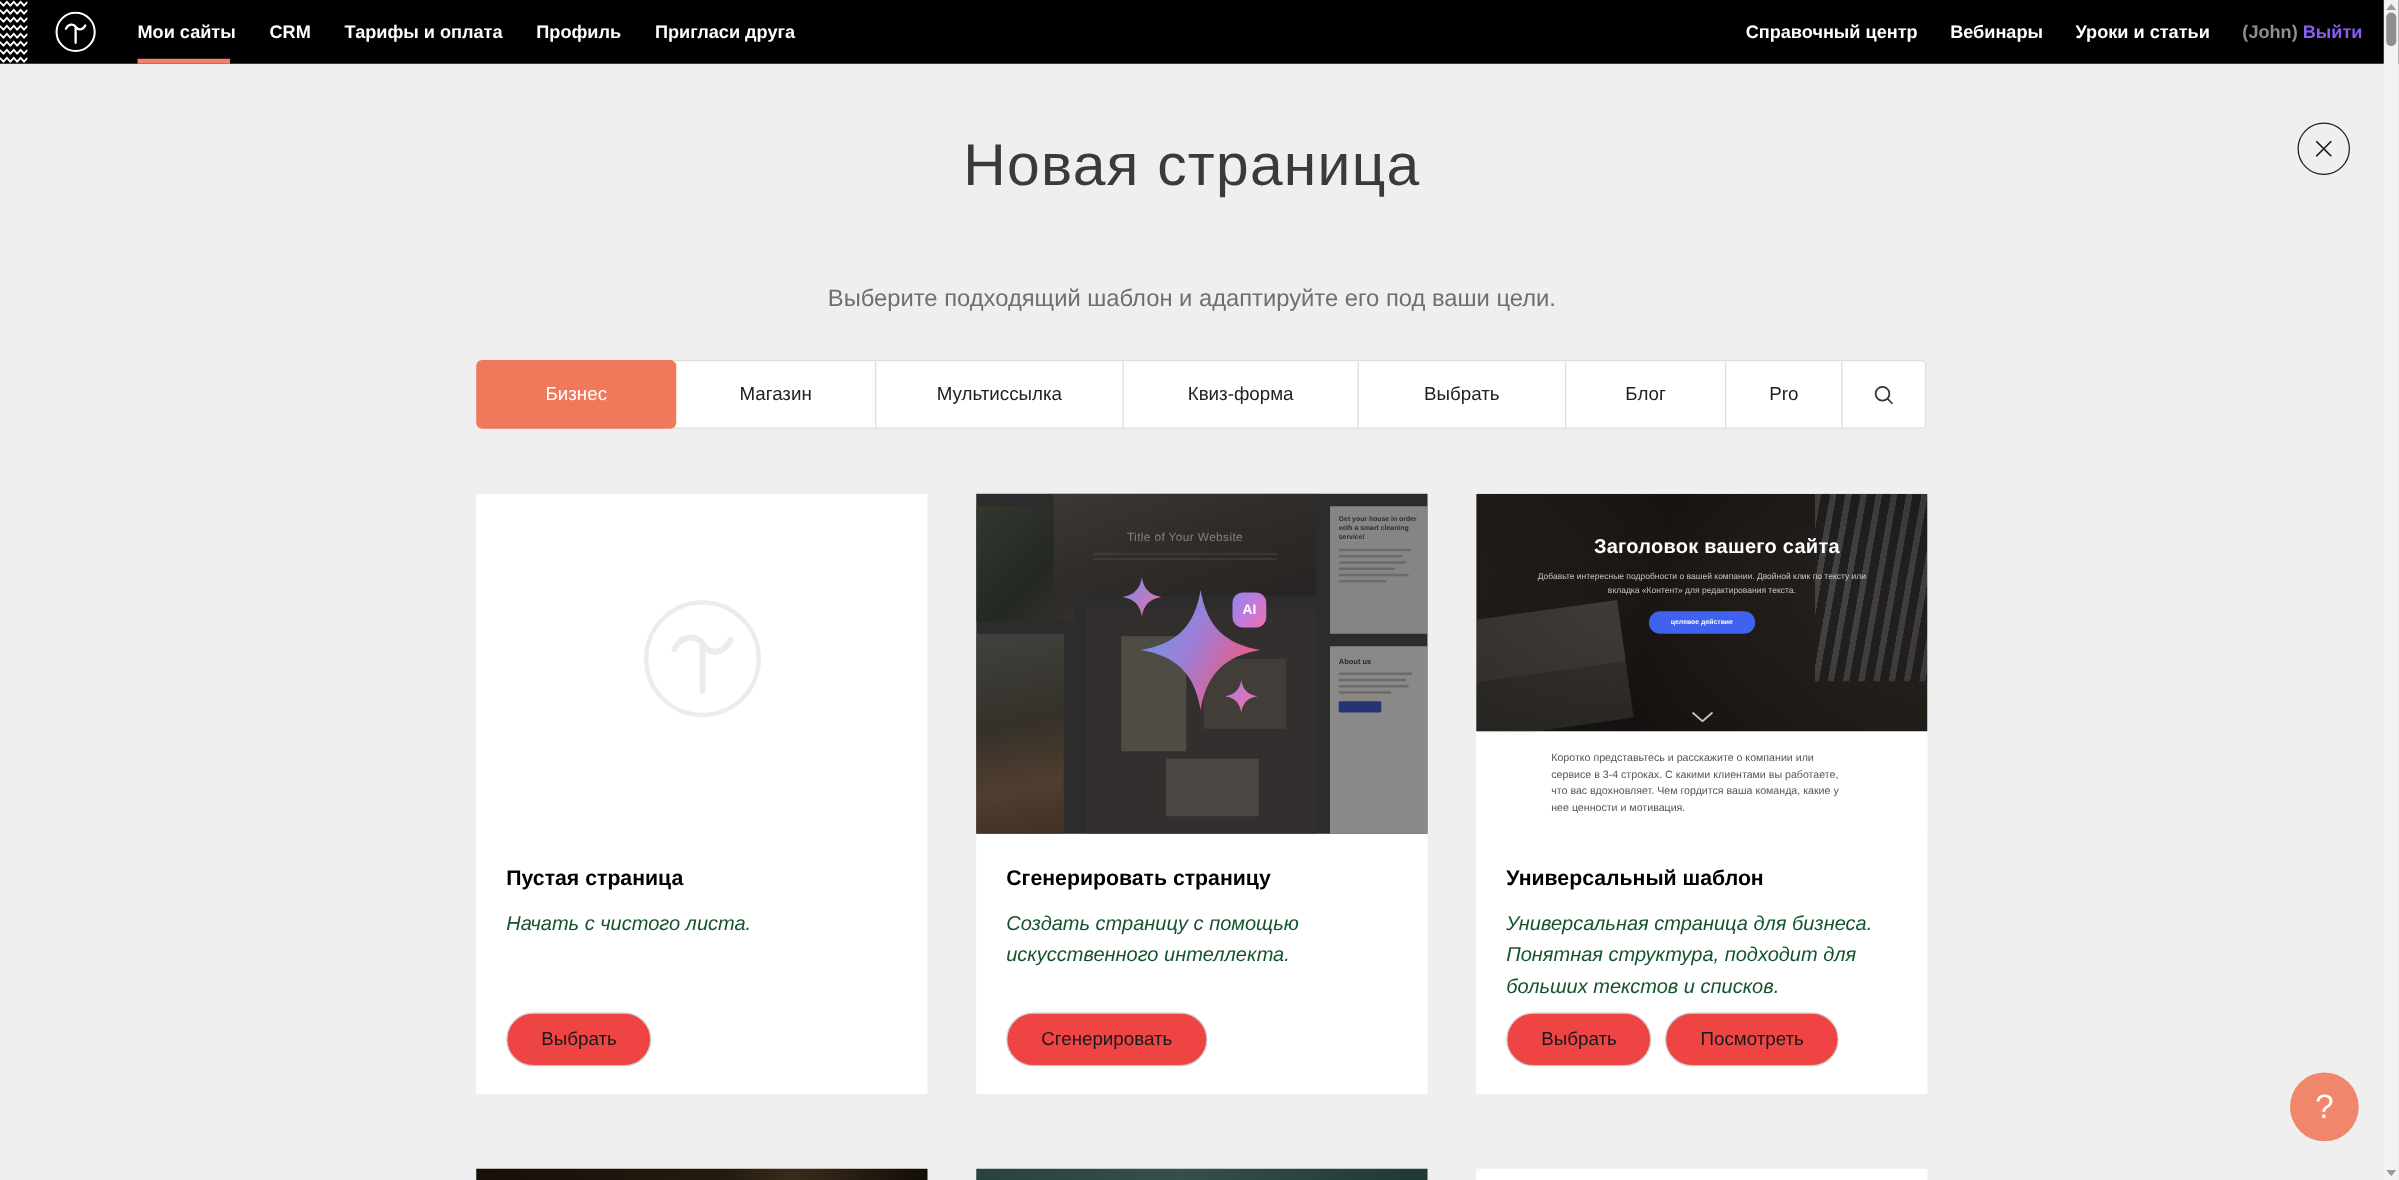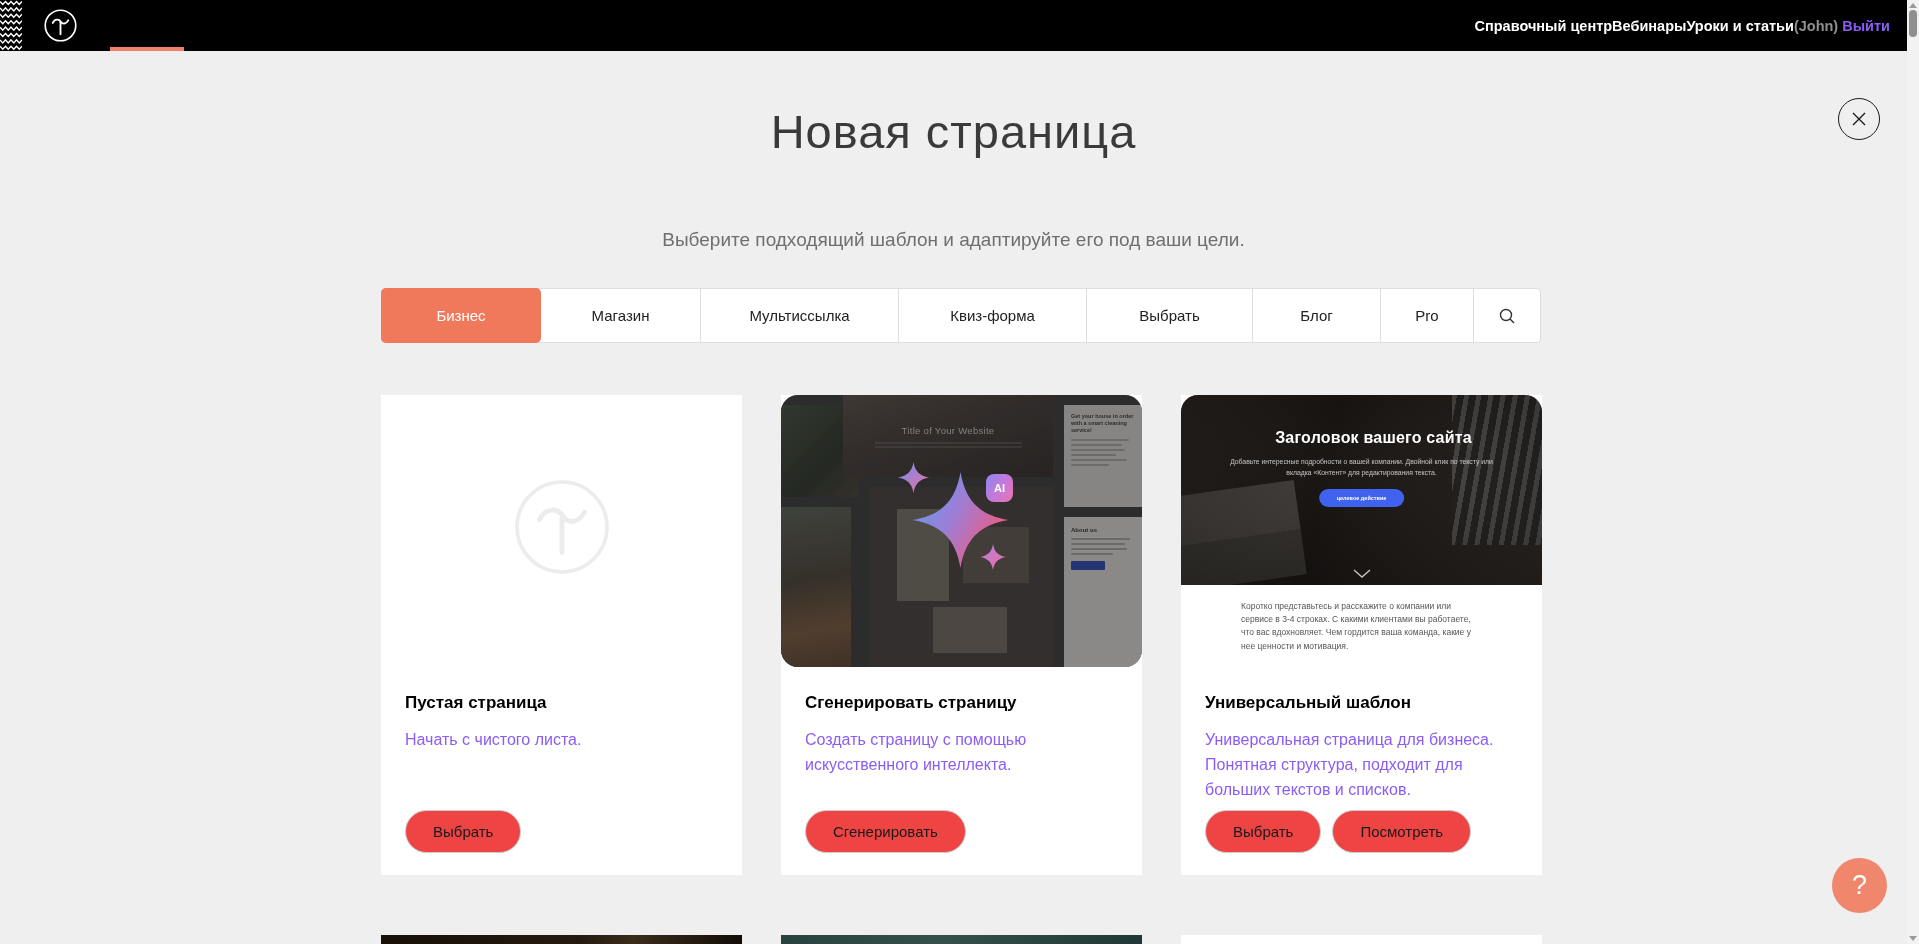--- a/index.html
+++ b/index.html
@@ -6,21 +6,21 @@
   html,body { background:#dcdcdc; }
   .screen {
     position:relative; width:1919px; height:944px; overflow:hidden;
     background:#efefef; font-family:"Liberation Sans", sans-serif;
   }
   
   .navbar { position:absolute; left:0; top:0; width:100%; height:51px; background:#000; }
   .zigzag { position:absolute; left:0; top:0; width:22px; height:51px; }
   .logo { position:absolute; left:44px; top:9px; width:33px; height:33px; }
   .nav-left { position:absolute; left:110px; top:0; height:51px; display:flex; align-items:center; gap:27px; }
-  .nav-right { position:absolute; right:29px; top:0; height:51px; display:flex; align-items:center; }
+  .nav-right { position:absolute; right:29px; top:0; height:51px; display:flex; align-items:center; gap:26px; }
   .nav-item { color:#fff; font-size:14.5px; font-weight:bold; white-space:nowrap; cursor:pointer; }
   .nav-user { color:#8f8f8f; font-weight:bold; font-size:14.5px; }
   .nav-user b { color:#8b5cf6; }
   .nav-underline { position:absolute; left:110px; bottom:0; width:74px; height:4px; background:#f0826a; }
   
   .close-btn { position:absolute; left:1838px; top:98px; width:42px; height:42px; border-radius:50%;
     border:1.7px solid #1c1c1c; background:transparent; cursor:pointer; display:flex; align-items:center; justify-content:center; }
   
   .page-title { position:absolute; left:0; top:104px; width:1907px; text-align:center;
     font-size:47px; font-weight:300; letter-spacing:1px; color:#3a3a3a; }
@@ -31,24 +31,24 @@
     background:#fff; border:1px solid #dedede; border-radius:4px; }
   .tab { display:flex; align-items:center; justify-content:center; font-size:15px; color:#222;
     border-right:1px solid #dedede; cursor:pointer; height:100%; }
   .tab:last-child { border-right:none; }
   .tab.w1{width:160px} .tab.w2{width:160px} .tab.w3{width:198px} .tab.w4{width:188px}
   .tab.w5{width:166px} .tab.w6{width:128px} .tab.w7{width:93px} .tab.w8{width:65px}
   .tab.active { background:#f0795c; color:#fff; border-radius:5px; margin:-1px 0 -1px -1px; height:55px; border-right:none; }
   
   .cards { position:absolute; left:381px; top:395px; display:flex; gap:39px; }
   .card { width:361px; height:480px; background:#fff; position:relative; }
-  .card-img { position:relative; width:361px; height:272px; overflow:hidden;border-radius:17px; }
+  .card-img { position:relative; width:361px; height:272px; overflow:hidden; }
   .card-body { padding:26px 24px 0 24px; }
   .card-title { font-size:17px; font-weight:bold; color:#000; margin-bottom:15px; }
-  .card-desc { font-size:16px; line-height:1.55; color:#8b5cf6; }
+  .card-desc { font-size:16px; line-height:1.55; color:#14532d;font-style:italic; }
   .card-actions { position:absolute; left:24px; bottom:22px; display:flex; gap:11px; }
   .pill { border:1px solid #ccc; border-radius:23px; background:#ef4444; padding:12px 27px;
     font-size:15px; color:#1a1a1a; font-family:inherit; cursor:pointer; white-space:nowrap; }
   
   .blank-mark { position:absolute; left:133px; top:84px; width:96px; height:96px; }
   
   .collage { background:#3c3c3c; }
   .tile { position:absolute; }
   .tile-topcenter { left:62px; top:0; width:210px; height:82px;
     background:linear-gradient(160deg,#5a4f49 0%,#463d3a 40%,#332d2b 100%); }
@@ -129,20 +129,27 @@
       <use href="#zz" y="25.6"></use>
         <use href="#zz" y="32"></use>
         <use href="#zz" y="38.4"></use>
         <use href="#zz" y="44.8"></use>
     </svg>
     <svg class="logo" viewBox="0 0 32 32">
       <circle cx="16" cy="16" r="14.8" fill="none" stroke="#fff" stroke-width="1.6"></circle>
       <path d="M8.5 13.5 C10.5 9.5 14.5 9.5 16.3 12.3 C18 15 21.5 14.8 23.5 11" fill="none" stroke="#fff" stroke-width="1.8" stroke-linecap="round"></path>
       <path d="M16 12.8 L16 24.5" fill="none" stroke="#fff" stroke-width="1.8" stroke-linecap="round"></path>
     </svg>
+    <nav class="nav-left">
+      <span class="nav-item">Мои сайты</span>
+      <span class="nav-item">CRM</span>
+      <span class="nav-item">Тарифы и оплата</span>
+      <span class="nav-item">Профиль</span>
+      <span class="nav-item">Пригласи друга</span>
+    </nav>
     <nav class="nav-right">
       <span class="nav-item">Справочный центр</span>
       <span class="nav-item">Вебинары</span>
       <span class="nav-item">Уроки и статьи</span>
       <span class="nav-user"><span>(John)</span> <b>Выйти</b></span>
     </nav>
     <div class="nav-underline"></div>
   </header>
 
   <button class="close-btn">

